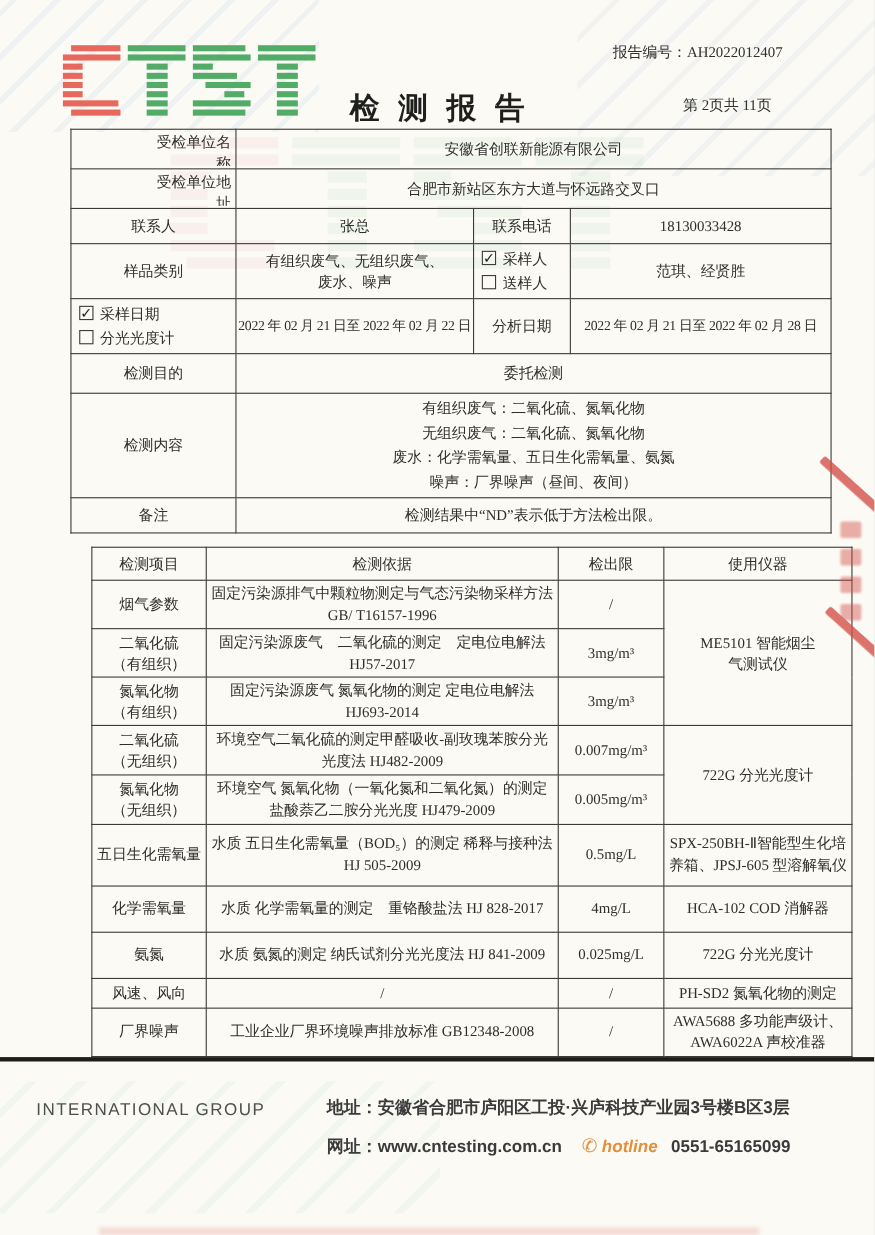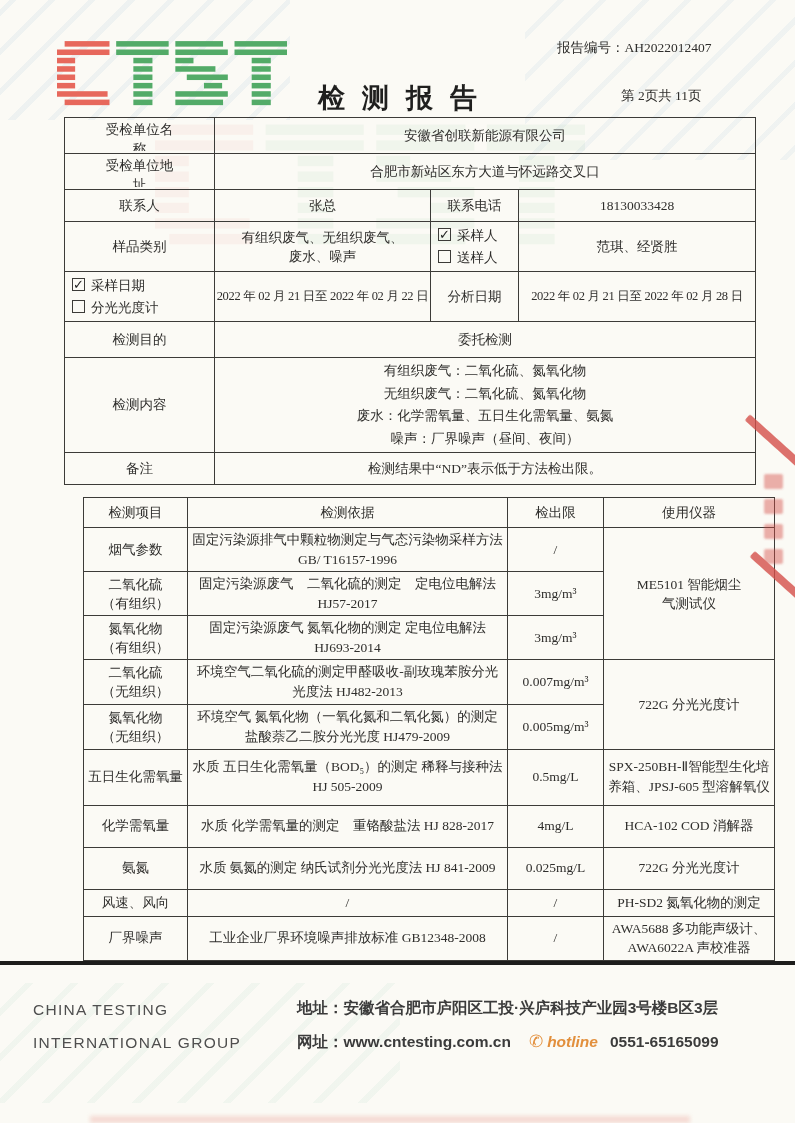--- a/index.html
+++ b/index.html
@@ -27,21 +27,21 @@
   .doc-title{position:absolute; left:0; right:0; top:80px; text-align:center;
     font-family:"Liberation Sans", sans-serif; font-weight:bold; font-size:27px;
     letter-spacing:17px; text-indent:17px; color:#1f1f1e;}
   
   table{border-collapse:collapse; table-layout:fixed; position:absolute; left:64px;
     font-size:13.5px; color:var(--ink,#2f2e2c); background:transparent;}
   td,th{border:1.6px solid var(--line,#3c3b38); text-align:center; vertical-align:middle;
     padding:2px 4px; line-height:1.45; font-weight:normal; overflow:hidden;}
   .info-table{top:117px; width:691px;}
   .methods-table{top:497px; width:691px;margin-left:19px;}
-  .label-clip{height:31px; line-height:18px; overflow:hidden; display:block;}
+  .label-clip{height:31px; line-height:18px; overflow:hidden; display:block;text-align:right;}
   .cbcell{text-align:left; padding-left:7px;}
   .cbline{display:block; line-height:22px; white-space:nowrap;}
   .cb{display:inline-block; width:11px; height:11px; border:1.5px solid var(--line,#3c3b38);
     margin-right:6px; vertical-align:-1px; position:relative;}
   .cb.checked::after{content:"✓"; position:absolute; top:-5px; left:0; font-size:13px; color:#222;}
   .dates{font-size:12.5px; letter-spacing:-.3px; white-space:nowrap; padding:2px 1px;}
   .content-lines span{display:block; line-height:22.5px;}
   .two-line span{display:block; line-height:19px;}
   
   .seal{position:absolute; right:-8px; top:424px; width:56px; height:195px; opacity:.8;}
@@ -236,21 +236,21 @@
             <span>（有组织）</span>
           </td>
       <td>固定污染源废气 氮氧化物的测定 定电位电解法 HJ693-2014</td>
       <td>3mg/m³</td>
     </tr>
     <tr style="height:43px">
       <td class="two-line">
             <span>二氧化硫</span>
             <span>（无组织）</span>
           </td>
-      <td>环境空气二氧化硫的测定甲醛吸收-副玫瑰苯胺分光光度法 HJ482-2013</td>
+      <td>环境空气二氧化硫的测定甲醛吸收-副玫瑰苯胺分光光度法 HJ482-2009</td>
       <td>0.007mg/m³</td>
       <td rowspan="2">722G 分光光度计</td>
     </tr>
     <tr style="height:45px">
       <td class="two-line">
             <span>氮氧化物</span>
             <span>（无组织）</span>
           </td>
       <td>环境空气 氮氧化物（一氧化氮和二氧化氮）的测定 盐酸萘乙二胺分光光度 HJ479-2009</td>
       <td>0.005mg/m³</td>
@@ -292,21 +292,20 @@
     <div class="seal-line a"></div>
     <div class="seal-blob sb1"></div>
     <div class="seal-blob sb2"></div>
     <div class="seal-blob sb3"></div>
     <div class="seal-blob sb4"></div>
     <div class="seal-line b"></div>
   </div>
 
   <div class="footer-rule"></div>
   <div class="footer-org">
-    <div>CHINA TESTING</div>
     <div>INTERNATIONAL GROUP</div>
   </div>
   <div class="footer-right">
     <div>地址：安徽省合肥市庐阳区工投·兴庐科技产业园3号楼B区3层</div>
     <div>
       <span>网址：www.cntesting.com.cn</span><span class="hot-icon"></span><span class="hot-label">hotline</span><span>0551-65165099</span>
     </div>
   </div>
 
 </div>

